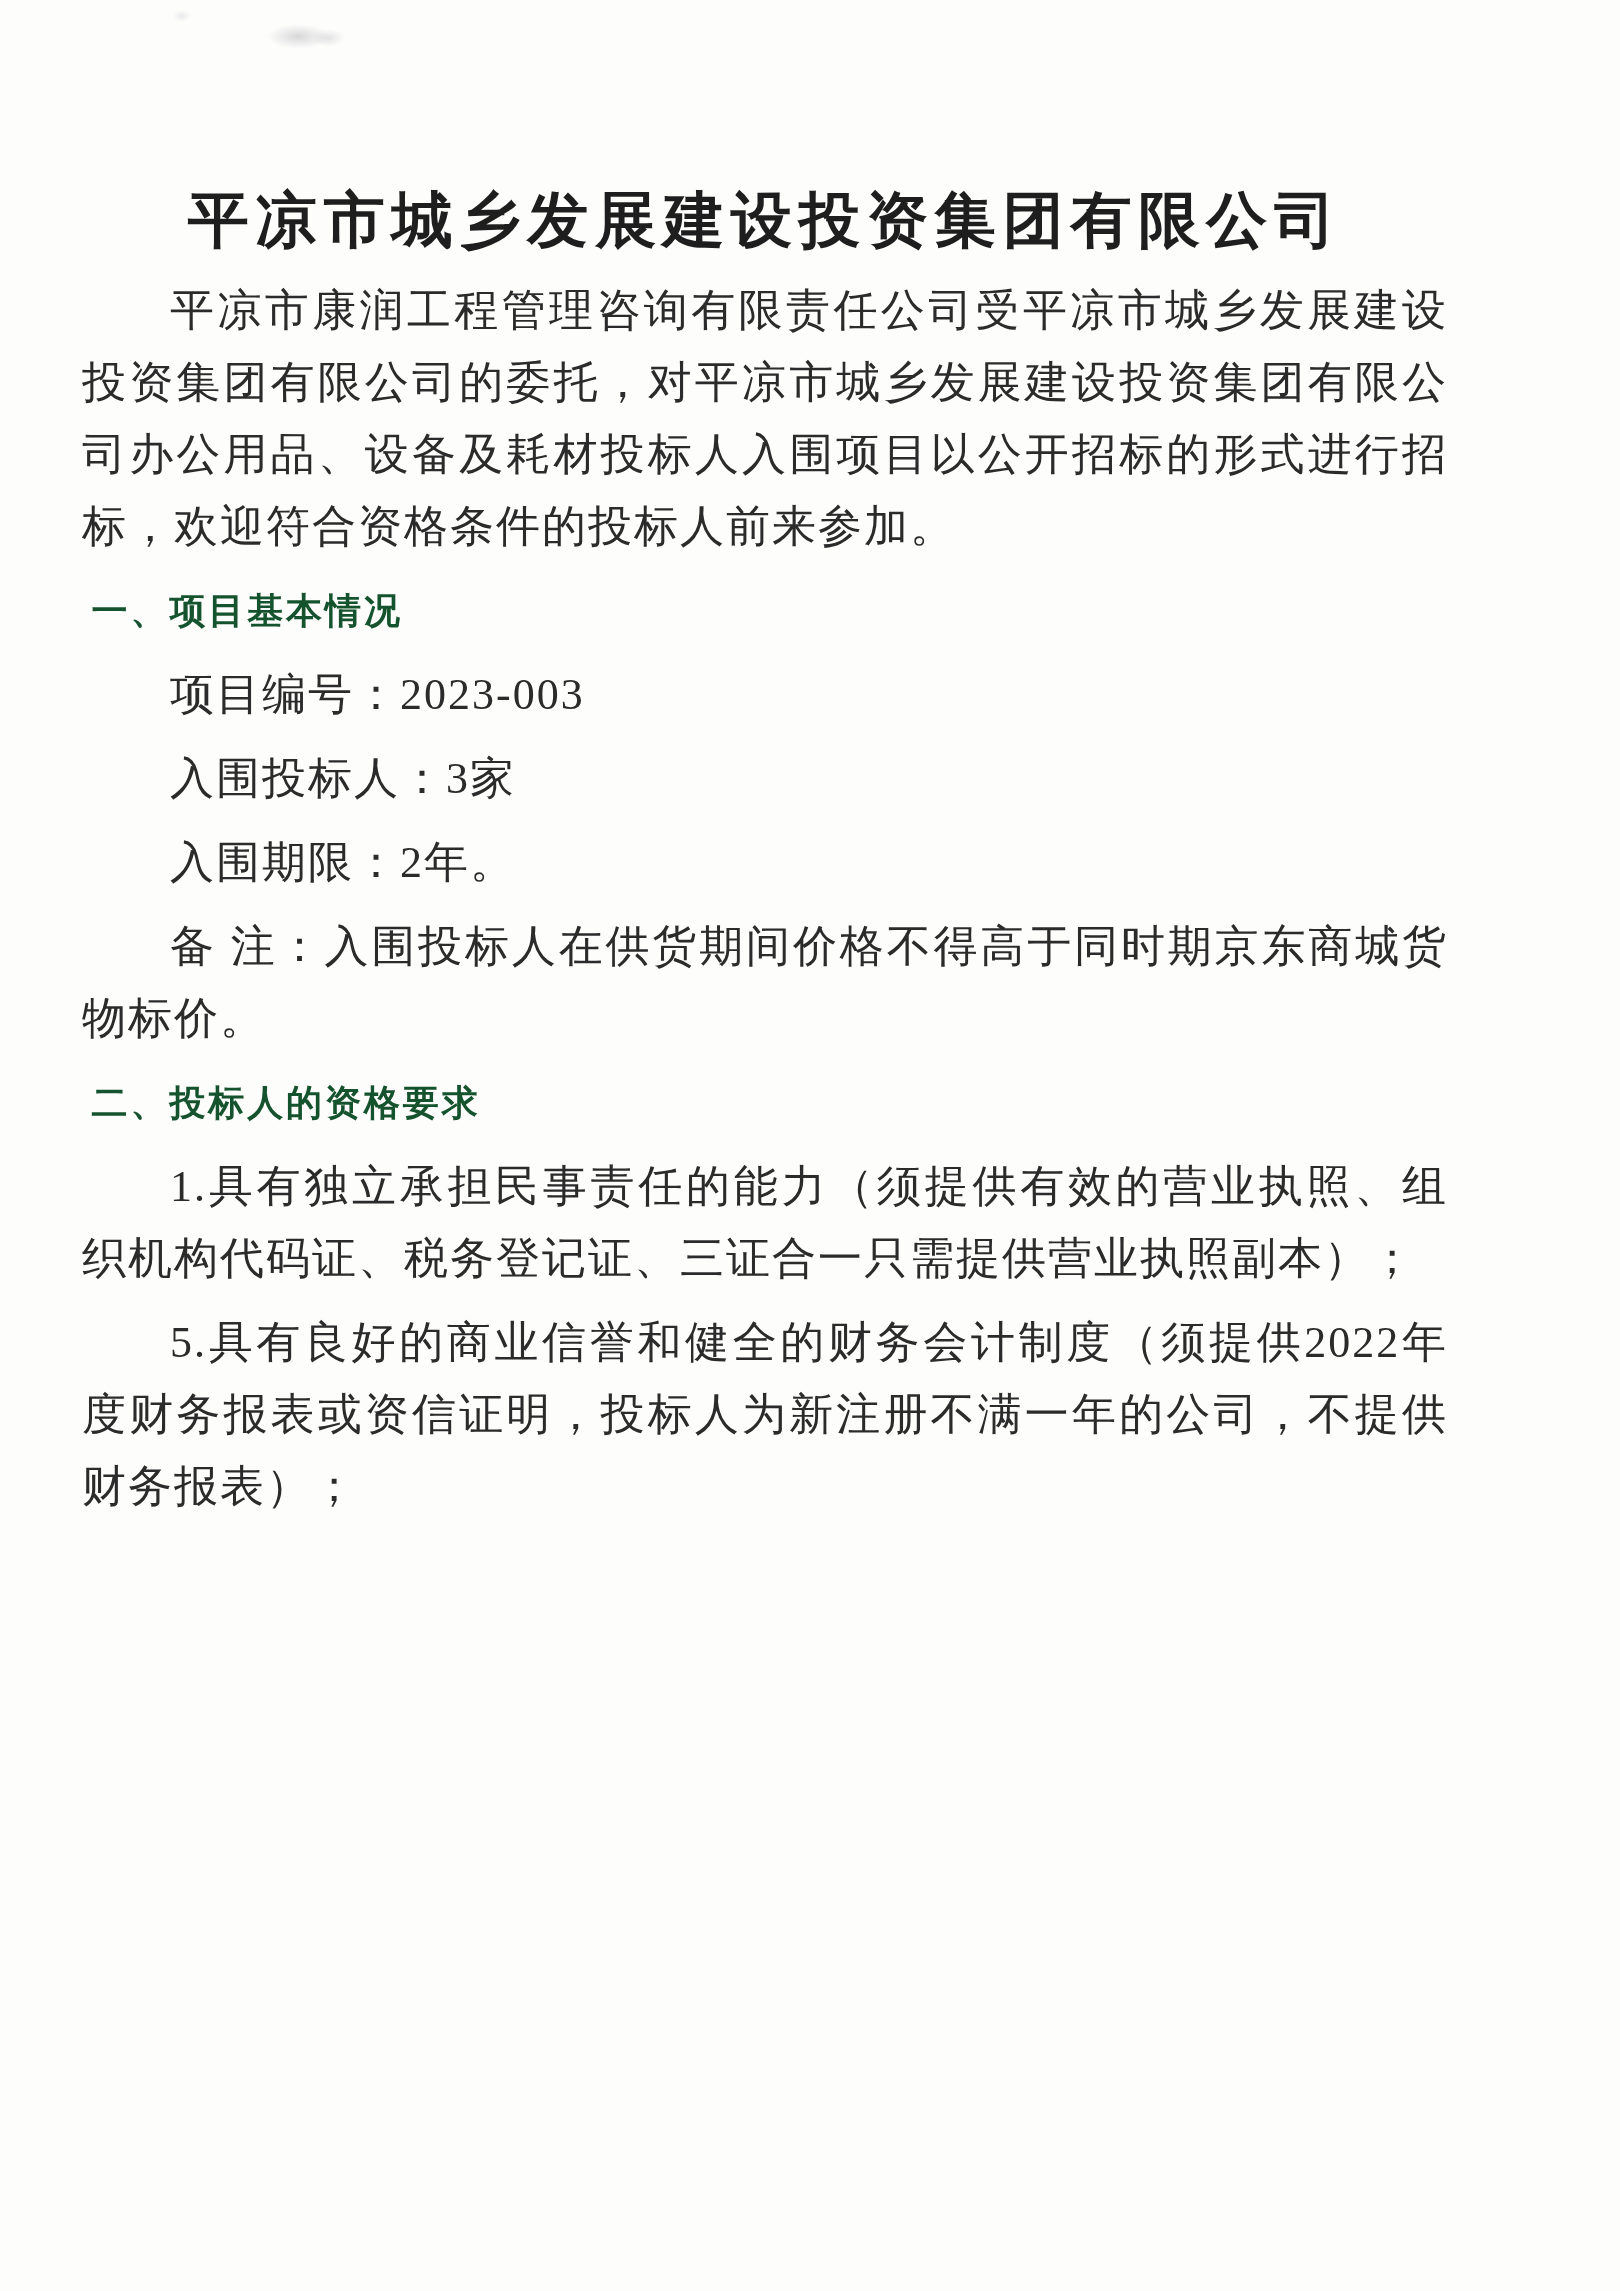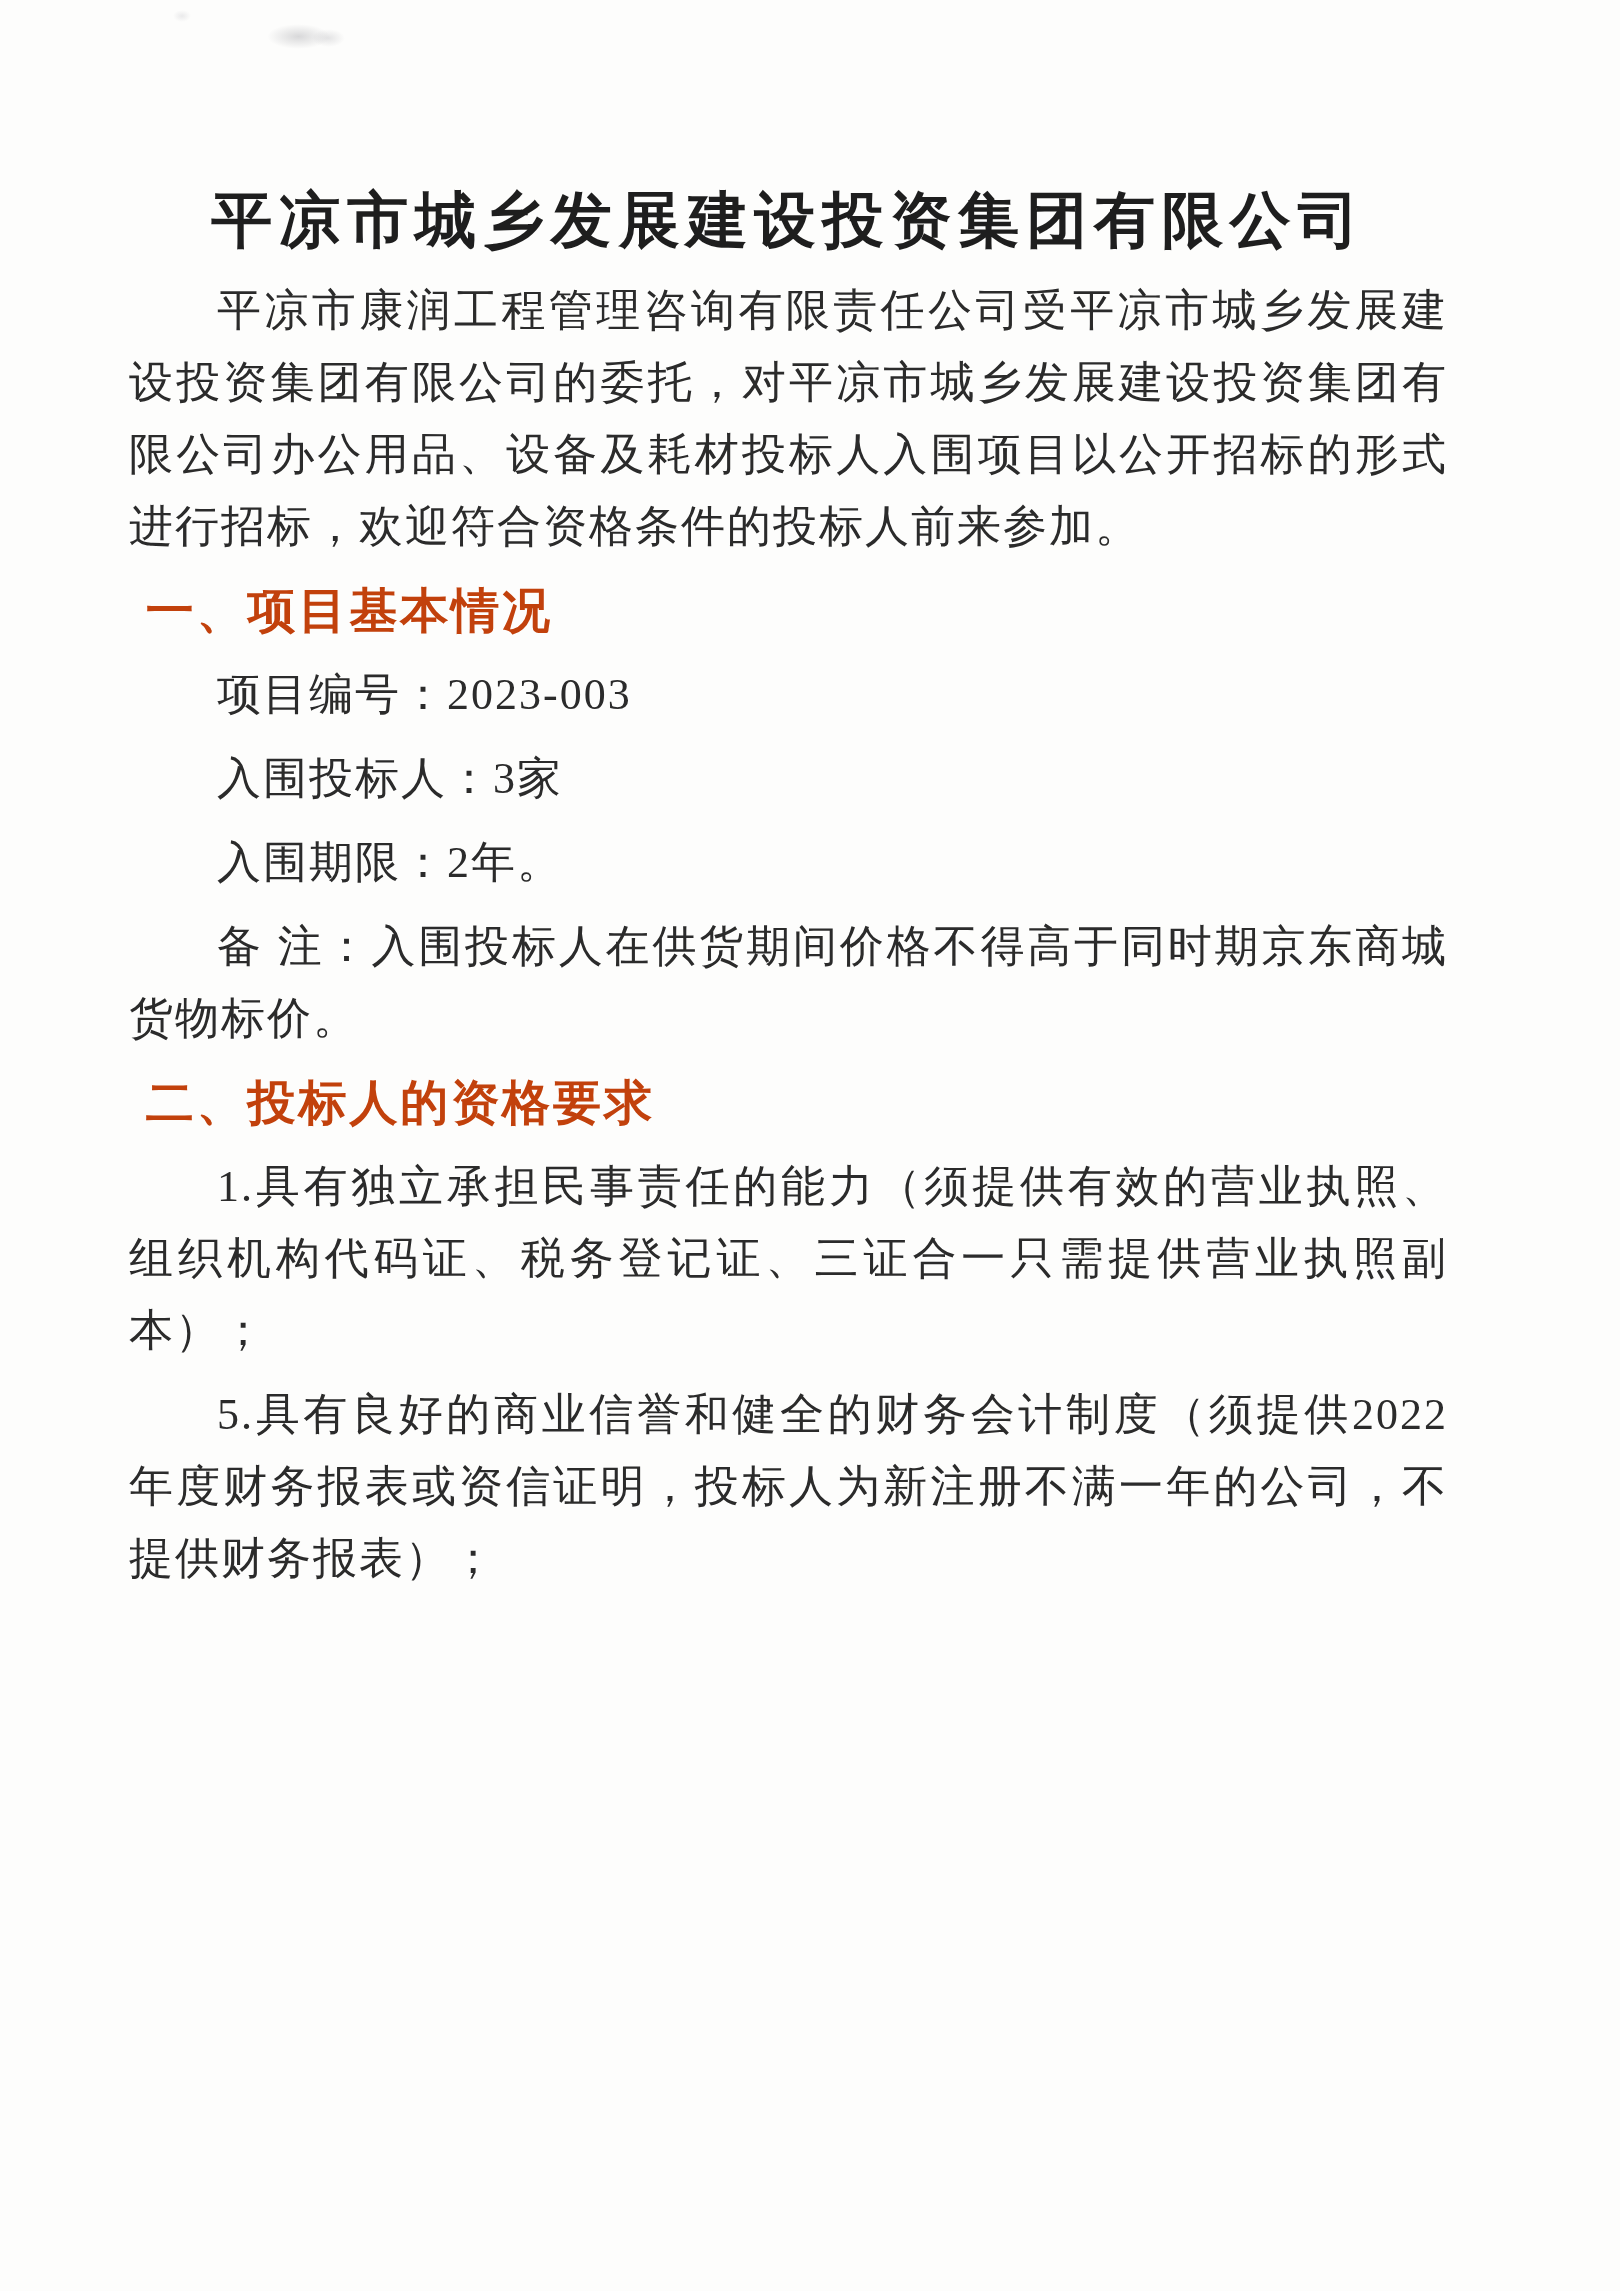--- a/index.html
+++ b/index.html
@@ -7,21 +7,21 @@
     padding: 0;
     background: #e8e8e8;
   }
   .page {
     position: relative;
     width: 1620px;
     height: 2292px;
     margin: 0 auto;
     background: #fdfdfc;
     box-sizing: border-box;
-    padding: 179px 160px 0 117px;
+    padding: 179px 160px 0 70px;
     font-family: "Liberation Serif", "DejaVu Serif", serif;
     color: #2b2b2b;
     overflow: hidden;
   }
   .title {
     margin: 0 0 9.8px 0;
     font-size: 61px;
     font-weight: 700;
     line-height: 84px;
     text-align: center;
@@ -32,26 +32,26 @@
   .body-par {
     margin: 12px;
     font-size: 44px;
     line-height: 72px;
     letter-spacing: 2px;
     text-align: justify;
     text-indent: 2em;
   }
   .section-heading {
     margin: 0;
-    font-size: 48px;
+    font-size: 36px;
     font-weight: 700;
     line-height: 72px;
     letter-spacing: 2.9px;
     text-indent: 0.6em;
-    color: #c2410c;
+    color: #14532d;
   }
   
   .smudge {
     position: absolute;
     pointer-events: none;
   }
   .smudge.s1 {
     left: 267px; top: 23.5px; width: 63px; height: 25.5px;
     background: radial-gradient(ellipse at center, rgba(160,160,165,0.40), rgba(160,160,165,0.0) 70%);
   }

